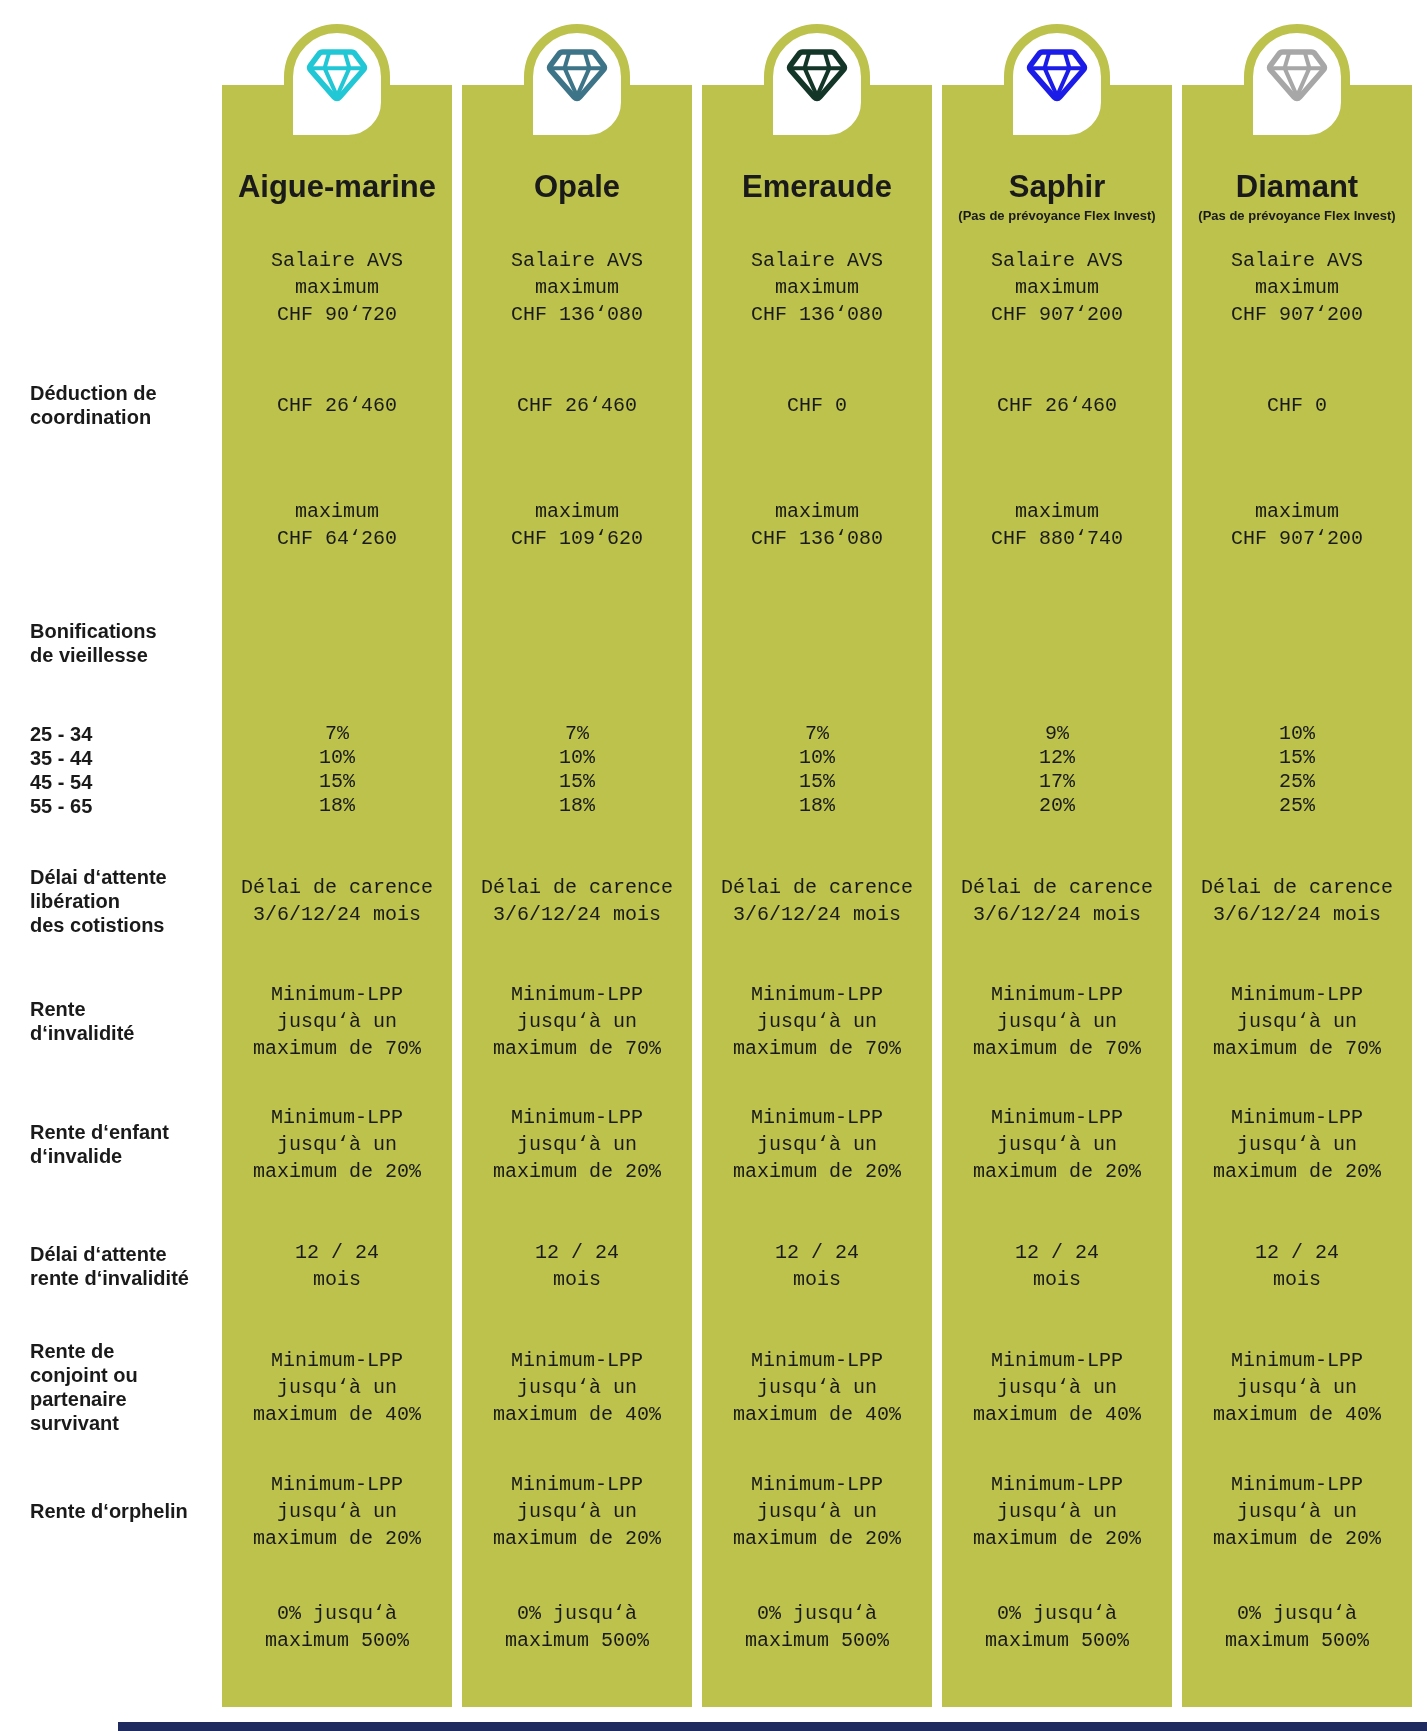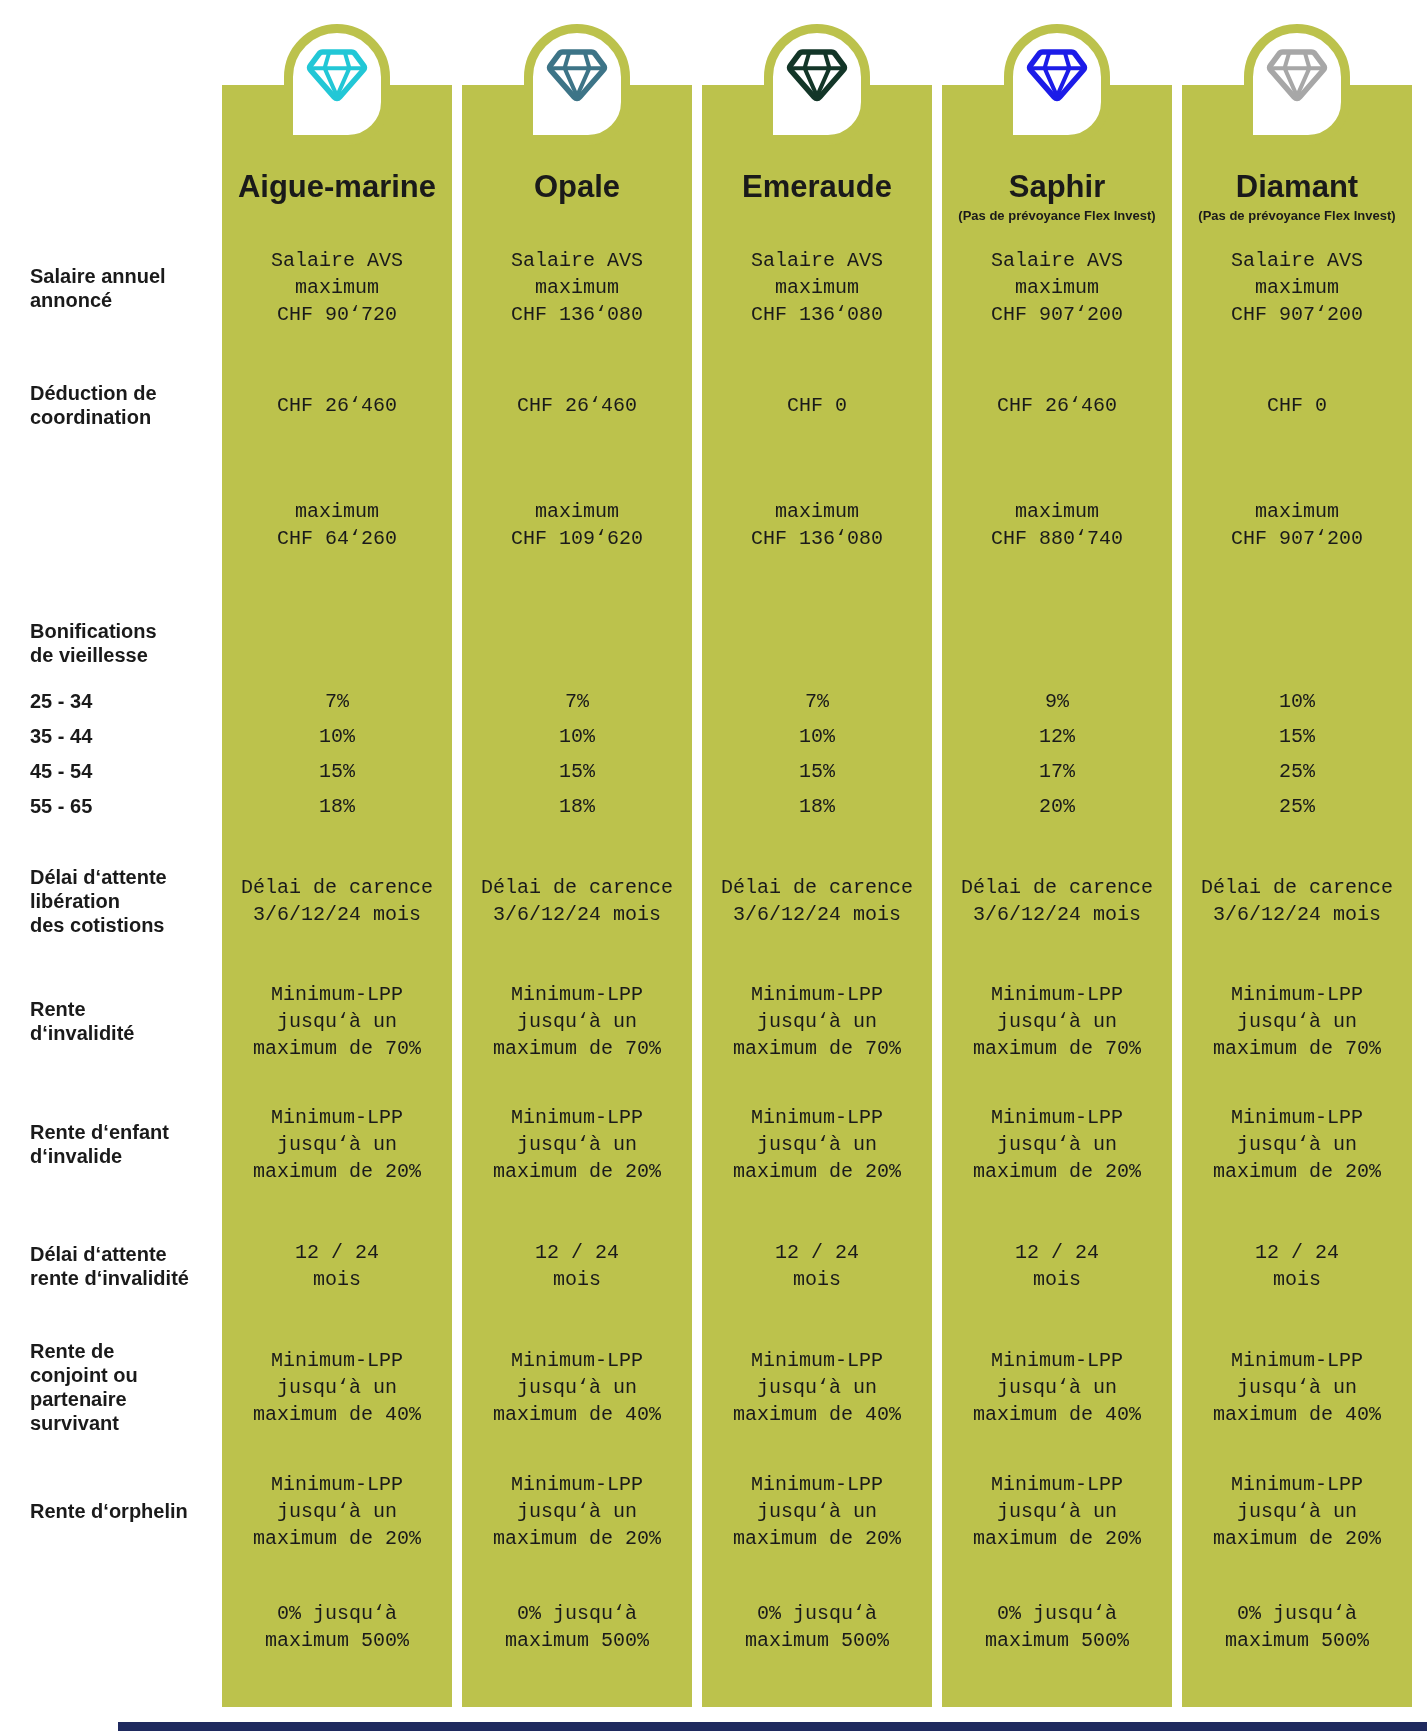--- a/index.html
+++ b/index.html
@@ -28,39 +28,37 @@
          justify-content:center;font-weight:700;font-size:13px;}
 
   .cell{position:absolute;left:0;right:0;display:flex;align-items:center;justify-content:center;
         text-align:center;font-size:20px;line-height:27px;white-space:pre-line;font-family:Liberation Mono, monospace;}
 
   
   .row-salaire{top:230px;height:115px;}
   .row-deduction{top:345px;height:120px;}
   .row-salaire-assure{top:465px;height:120px;}
   .row-bonif{top:585px;height:115px;}
-  .row-taux{top:696px;height:115px;line-height:35px;}
+  .row-taux{top:712px;height:115px;line-height:24px;}
   .row-delai-lib{top:815px;height:172px;}
   .row-rente-inv{top:987px;height:68px;}
   .row-rente-enf{top:1055px;height:178px;}
   .row-delai-rente{top:1233px;height:66px;}
   .row-conjoint{top:1299px;height:176px;}
   .row-orphelin{top:1475px;height:72px;}
   .row-capital{top:1547px;height:160px;}
 
   .footer-bar{position:absolute;left:118px;top:1722px;width:1309px;height:9px;background:var(--footer,#1F2A5F);}
 </style>
 </head>
 <body>
 
 <div class="stage">
 
   <div class="labels">
-    <div class="rlabel row-salaire">Salaire annuel
-annoncé</div>
     <div class="rlabel row-deduction">Déduction de
 coordination</div>
     <div class="rlabel row-bonif">Bonifications
 de vieillesse</div>
     <div class="rlabel row-taux">25 - 34
 35 - 44
 45 - 54
 55 - 65</div>
     <div class="rlabel row-delai-lib">Délai d‘attente
 libération

